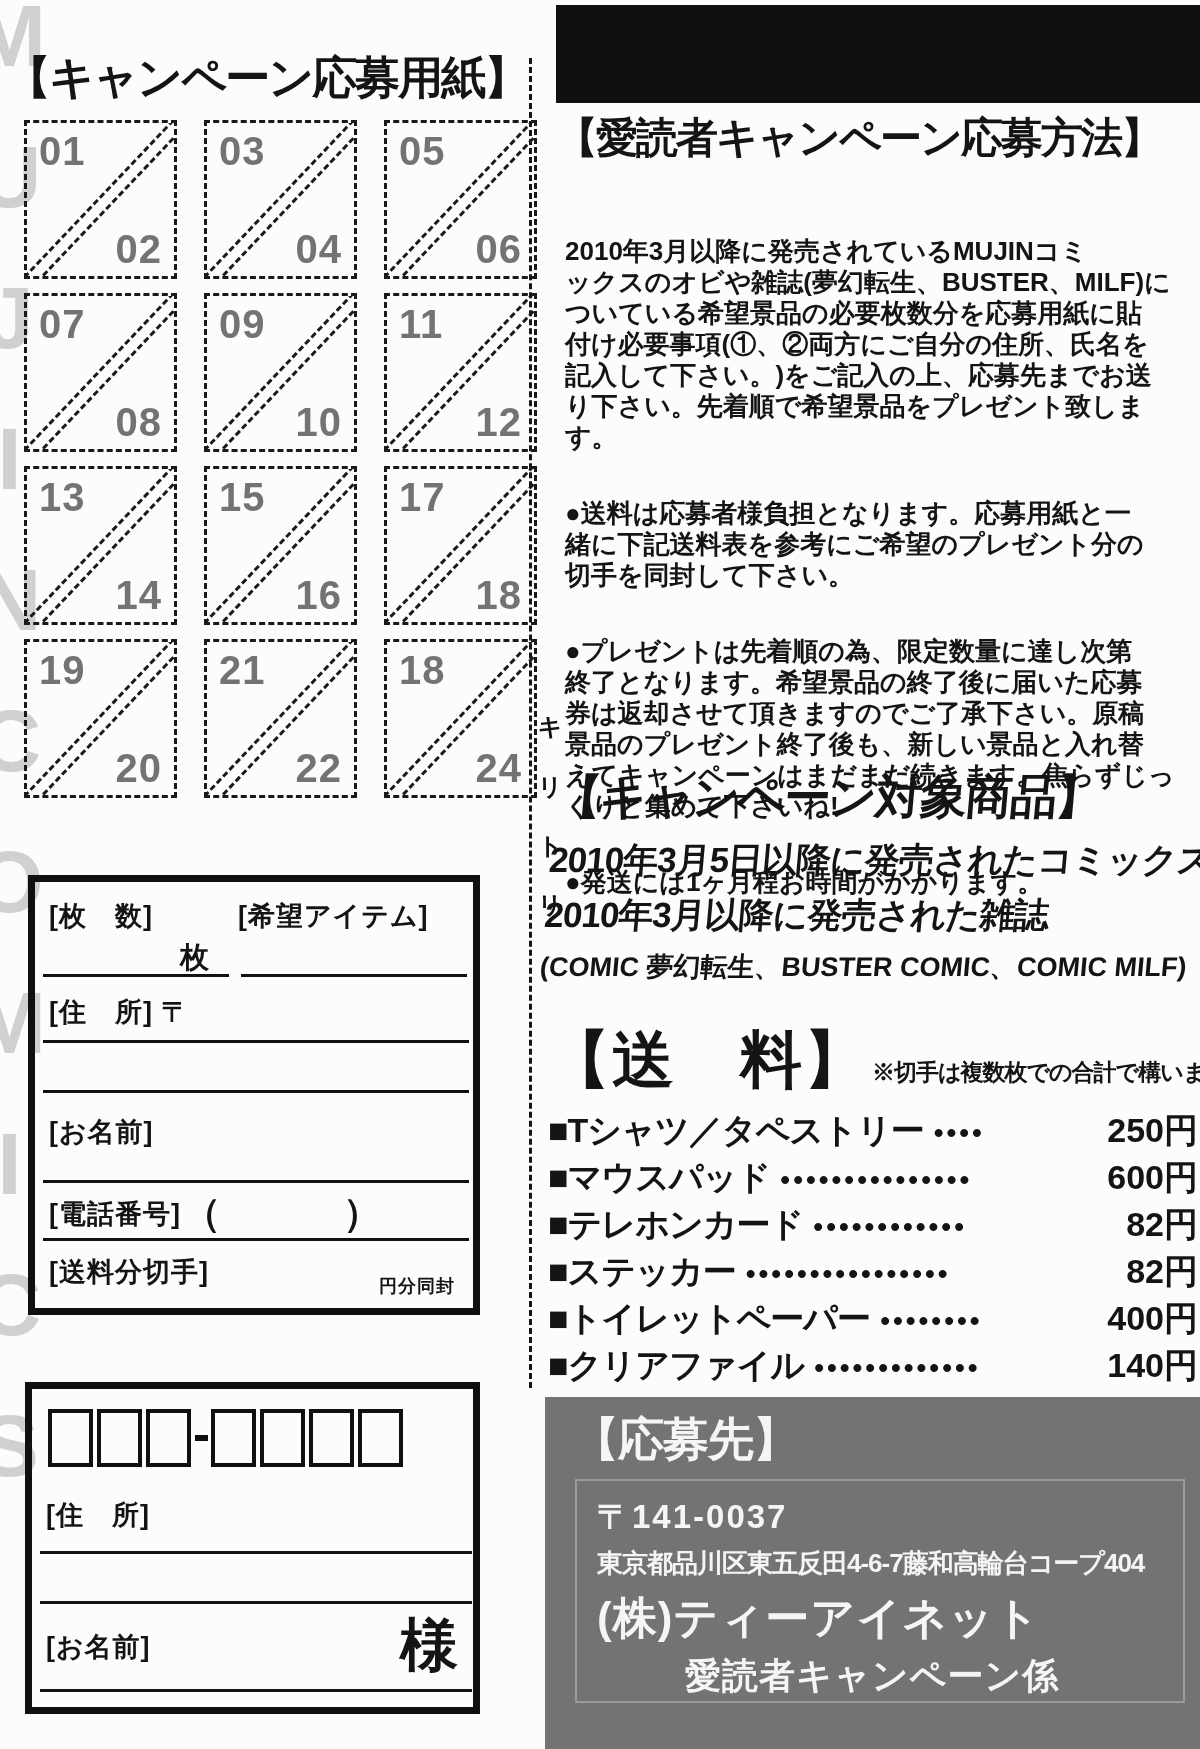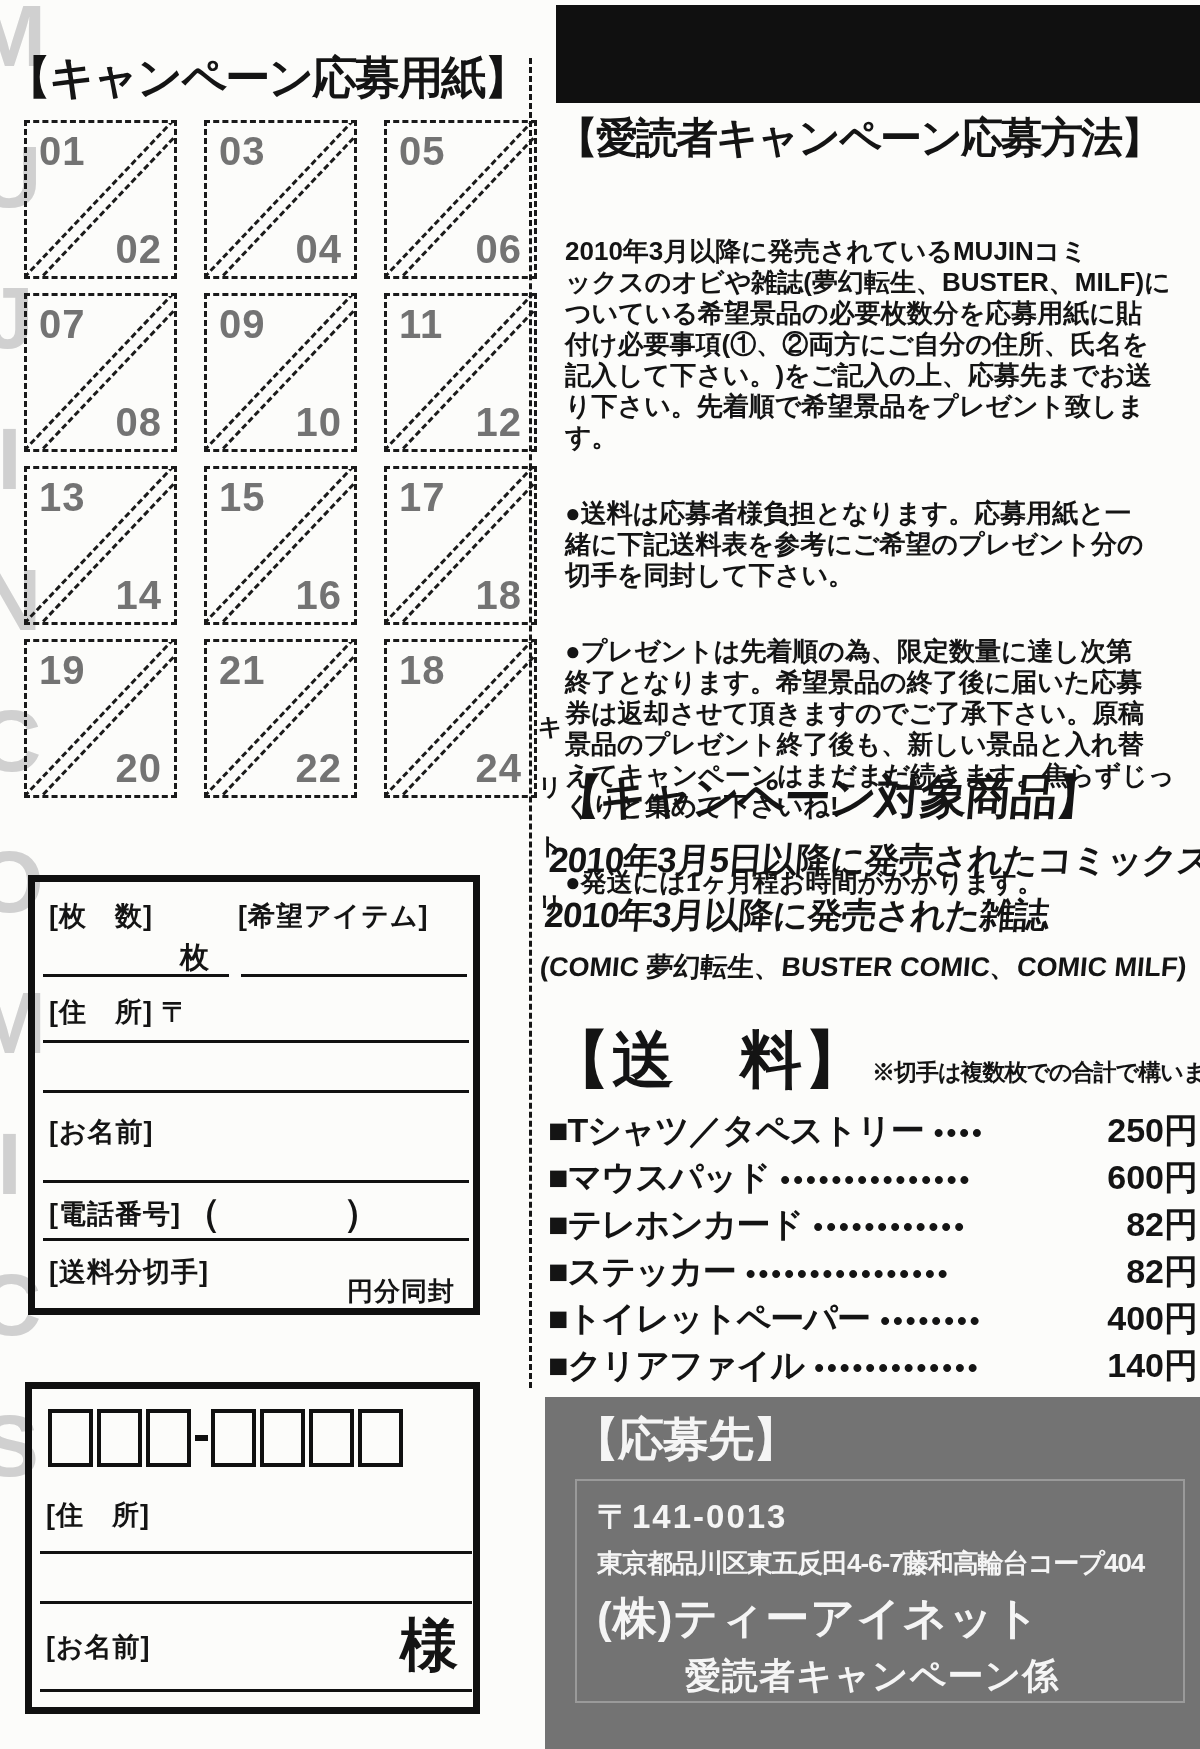--- a/index.html
+++ b/index.html
@@ -47,21 +47,21 @@
   .l1b{left:206px;top:92px;width:226px;}
   .f1-addr{left:14px;top:112px;}
   .l1c{left:8px;top:158px;width:426px;}
   .l1d{left:8px;top:208px;width:426px;}
   .f1-name{left:14px;top:232px;}
   .l1e{left:8px;top:298px;width:426px;}
   .f1-phone{left:14px;top:314px;}
   .f1-parens{left:148px;top:306px;font-size:38px;letter-spacing:2px;}
   .l1f{left:8px;top:356px;width:426px;}
   .f1-postage{left:14px;top:372px;}
-  .f1-enclose{right:18px;top:392px;font-size:26px;}
+  .f1-enclose{right:18px;top:392px;font-size:18px;}
   .postal-row{position:absolute;left:16px;top:20px;display:flex;align-items:center;}
   .pbox{width:45px;height:58px;border:4px solid #101010;box-sizing:border-box;margin-right:4px;background:transparent;}
   .phyphen{width:13px;height:6px;background:#101010;margin:0 3px 0 0;}
   .f2-addr{left:14px;top:108px;}
   .l2a{left:8px;top:162px;width:432px;}
   .l2b{left:8px;top:212px;width:432px;}
   .f2-name{left:14px;top:240px;}
   .f2-sama{left:368px;top:218px;font-size:58px;font-weight:700;}
   .l2c{left:8px;top:300px;width:432px;}
   
@@ -293,18 +293,18 @@
   <div class="ship-row">
     <span class="ship-name">■クリアファイル</span>
     <span class="ship-dots">•••••••••••••</span>
     <span class="ship-price">140円</span>
   </div>
 </div>
 
 <div class="dest">
   <h2 class="dest-heading">【応募先】</h2>
   <div class="dest-inner">
-    <p class="dest-postal">〒141-0013</p>
+    <p class="dest-postal">〒141-0037</p>
     <p class="dest-addr">東京都品川区東五反田4-6-7藤和高輪台コープ404</p>
     <p class="dest-company">(株)ティーアイネット</p>
     <p class="dest-dept">愛読者キャンペーン係</p>
   </div>
 </div>
 
 </body></html>

